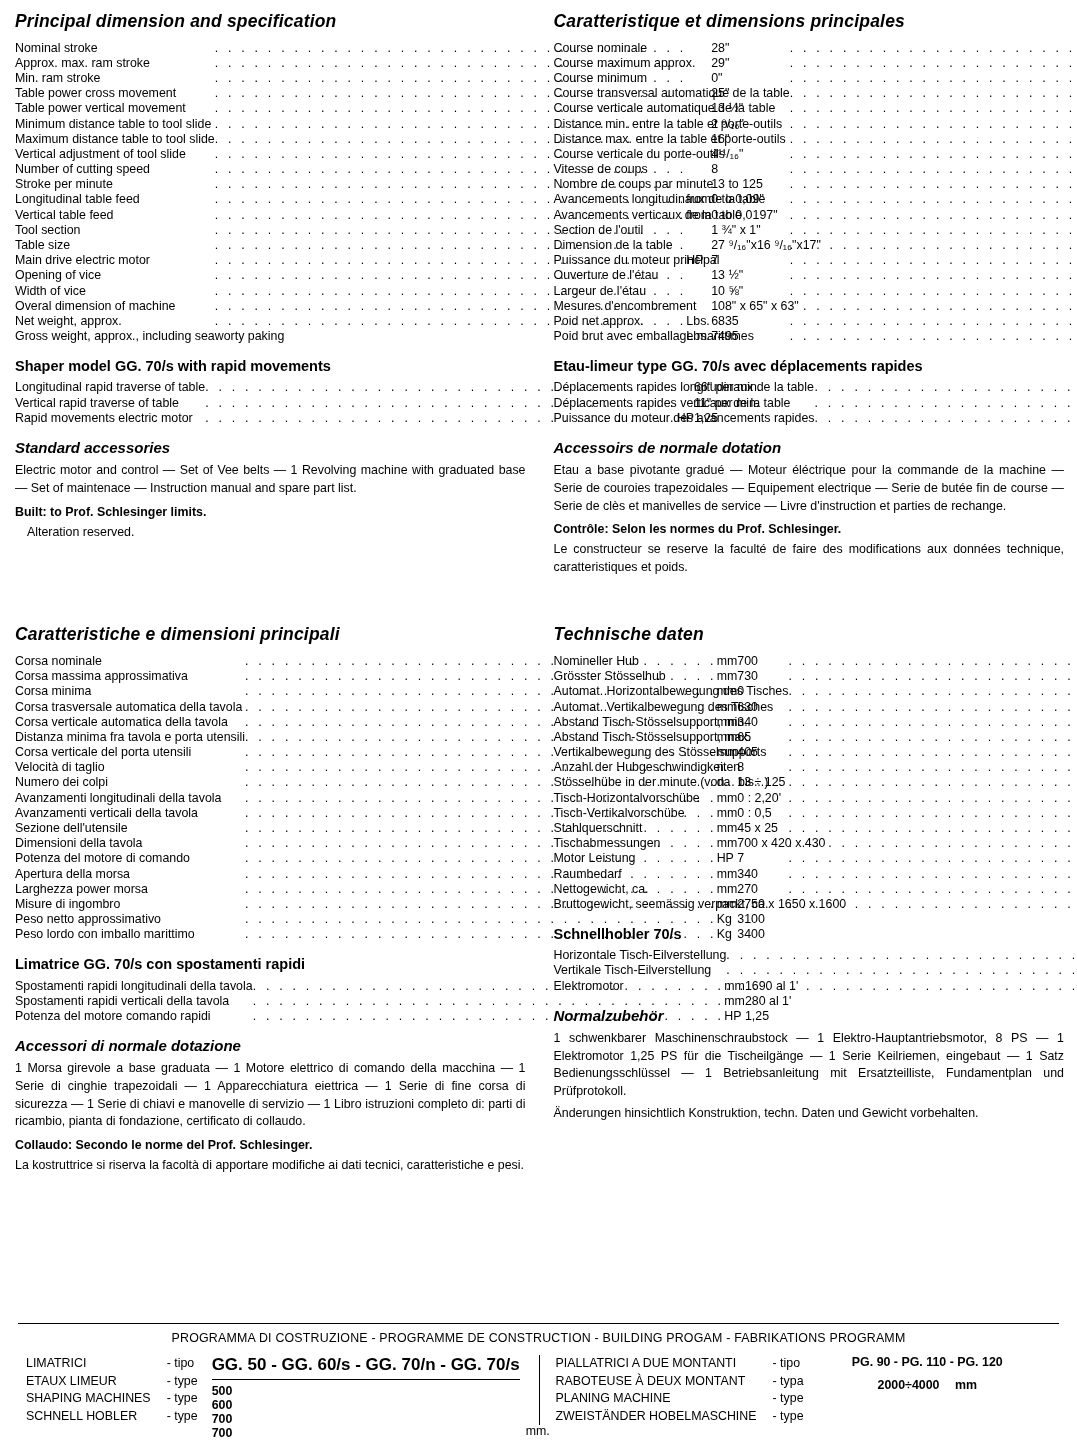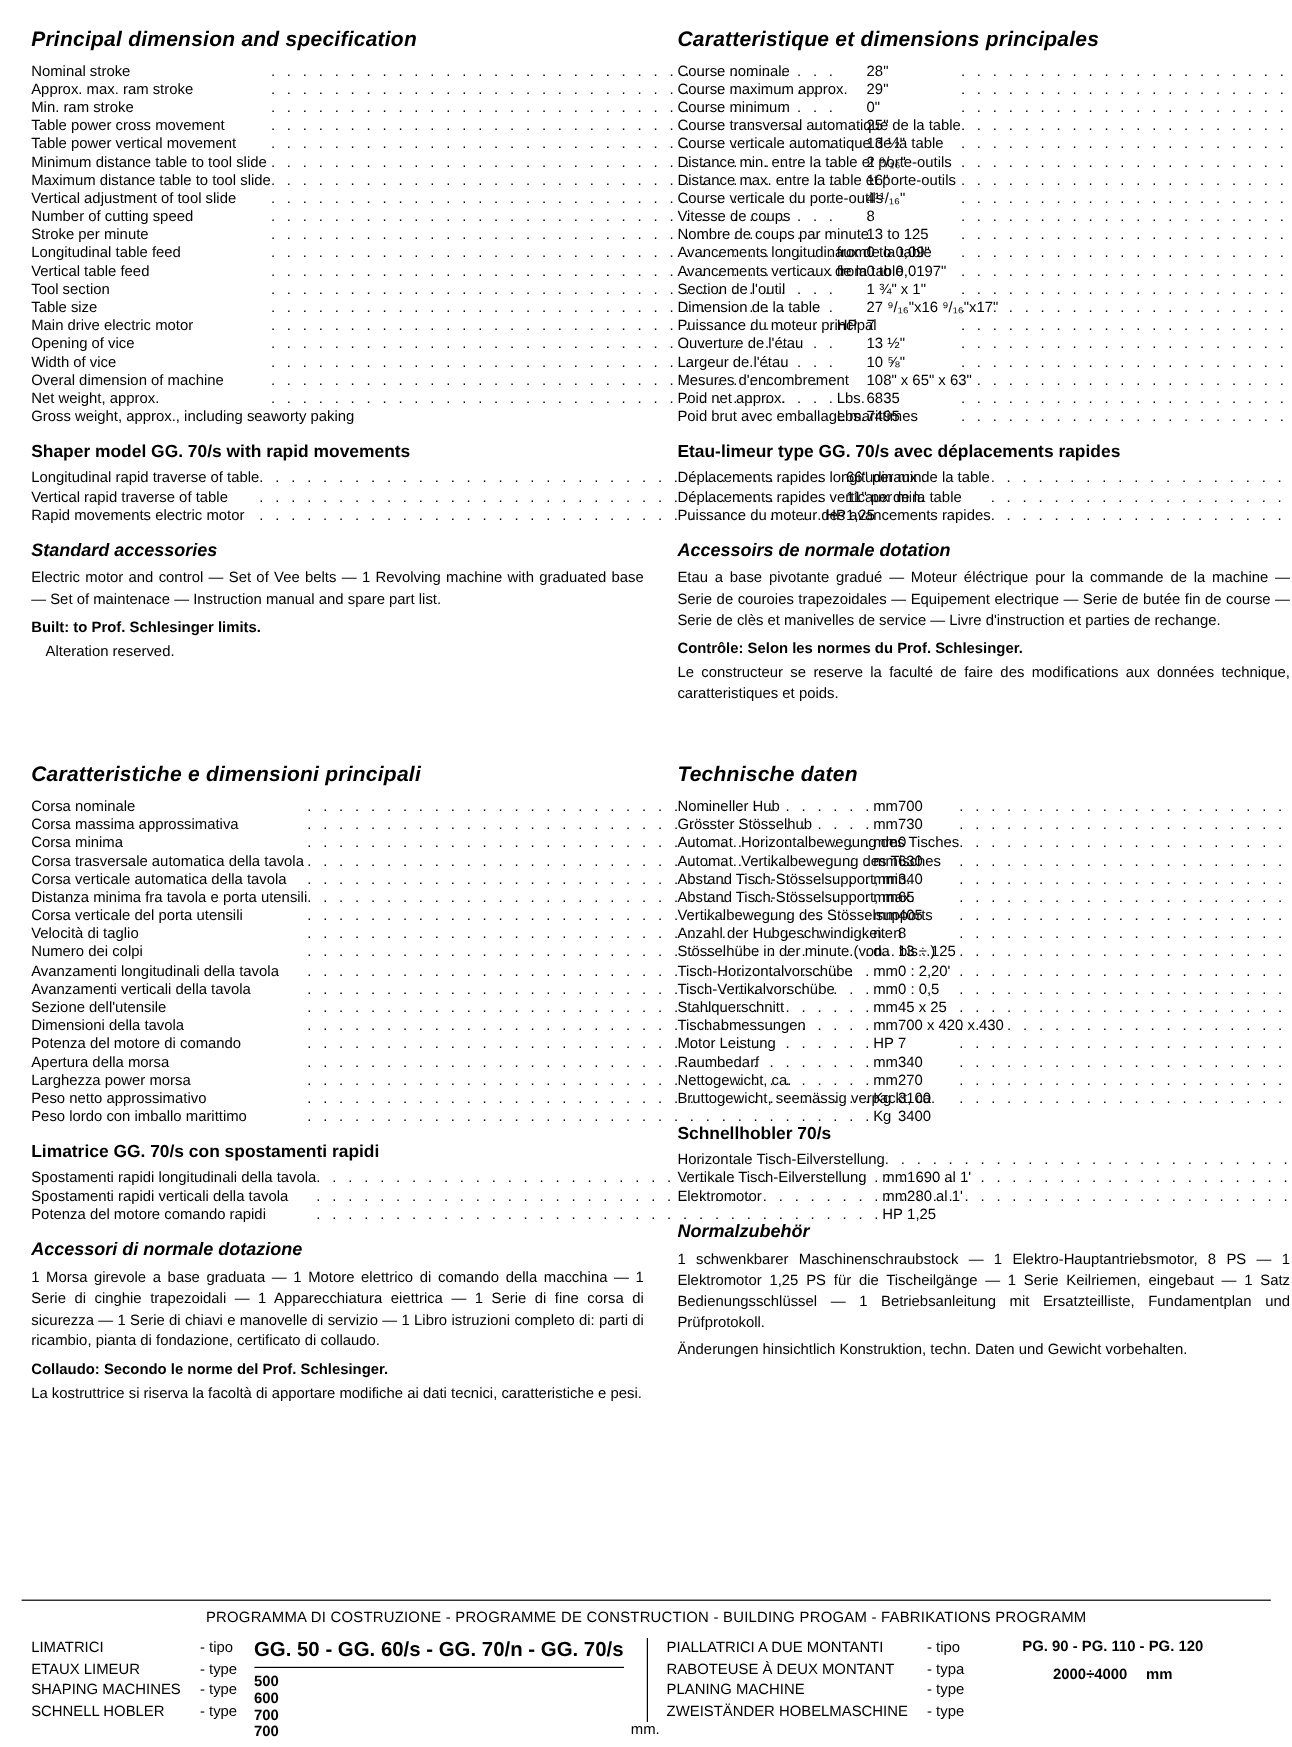--- a/index.html
+++ b/index.html
@@ -12,21 +12,21 @@
     height: 1456px;
     font-family: "Liberation Sans", sans-serif;
     color: #000000;
     position: relative;
     overflow: hidden;
   }
   .page {
     position: relative;
     width: 874px;
     height: 1456px;
-    padding: 12px;
+    padding: 1px;
     box-sizing: border-box;
   }
   .cols {
     display: flex;
     width: 1077px;
     box-sizing: border-box;
     padding: 6px 14px 0 14px;
   }
   .col {
     width: 50%;
@@ -104,21 +104,21 @@
   p.small-note {
     font-size: 12.4px;
     margin: 6px 0 0 12px;
   }
   .block-gap-lg { height: 34px; }
 
   
   .footer {
     position: absolute;
     left: 0;
-    bottom: 0;
+    bottom: 10px;
     width: 1077px;
     box-sizing: border-box;
     padding: 0 18px 6px 18px;
     margin-top: 20px;
   }
   .footer-rule {
     border-top: 1.6px solid #000;
     margin: 0 0 7px 0;
   }
   .footer-title {
@@ -572,20 +572,26 @@
               <td class="lbl">Apertura della morsa</td>
               <td class="dots"><span>. . . . . . . . . . . . . . . . . . . . . . . . . . . . . . . . . . . .</span></td>
               <td class="unit">mm</td>
               <td class="val">340</td>
             </tr>
             <tr>
               <td class="lbl">Larghezza power morsa</td>
               <td class="dots"><span>. . . . . . . . . . . . . . . . . . . . . . . . . . . . . . . . . . . .</span></td>
               <td class="unit">mm</td>
               <td class="val">270</td>
+            </tr>
+            <tr>
+              <td class="lbl">Misure di ingombro</td>
+              <td class="dots"><span>. . . . . . . . . . . . . . . . . . . . . . . . . . . . . . . . . . . .</span></td>
+              <td class="unit">mm</td>
+              <td class="val">2750 x 1650 x 1600</td>
             </tr>
             <tr>
               <td class="lbl">Peso netto approssimativo</td>
               <td class="dots"><span>. . . . . . . . . . . . . . . . . . . . . . . . . . . . . . . . . . . .</span></td>
               <td class="unit">Kg</td>
               <td class="val">3100</td>
             </tr>
             <tr>
               <td class="lbl">Peso lordo con imballo marittimo</td>
               <td class="dots"><span>. . . . . . . . . . . . . . . . . . . . . . . . . . . . . . . . . . . .</span></td>

